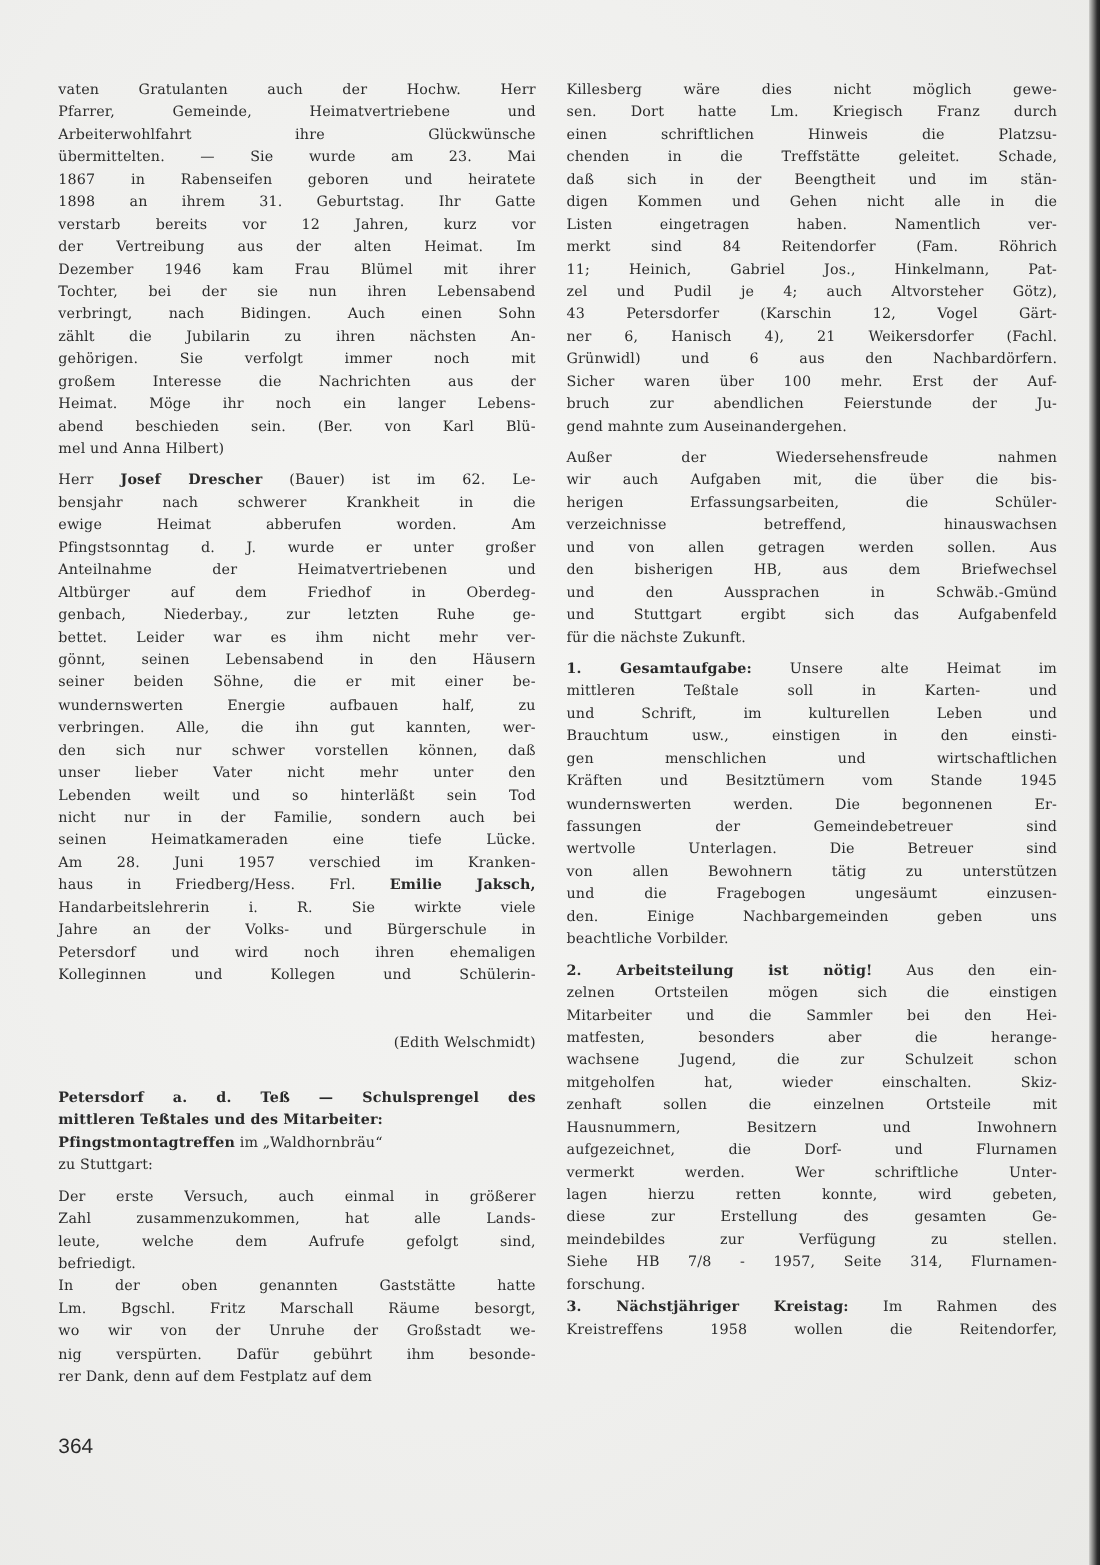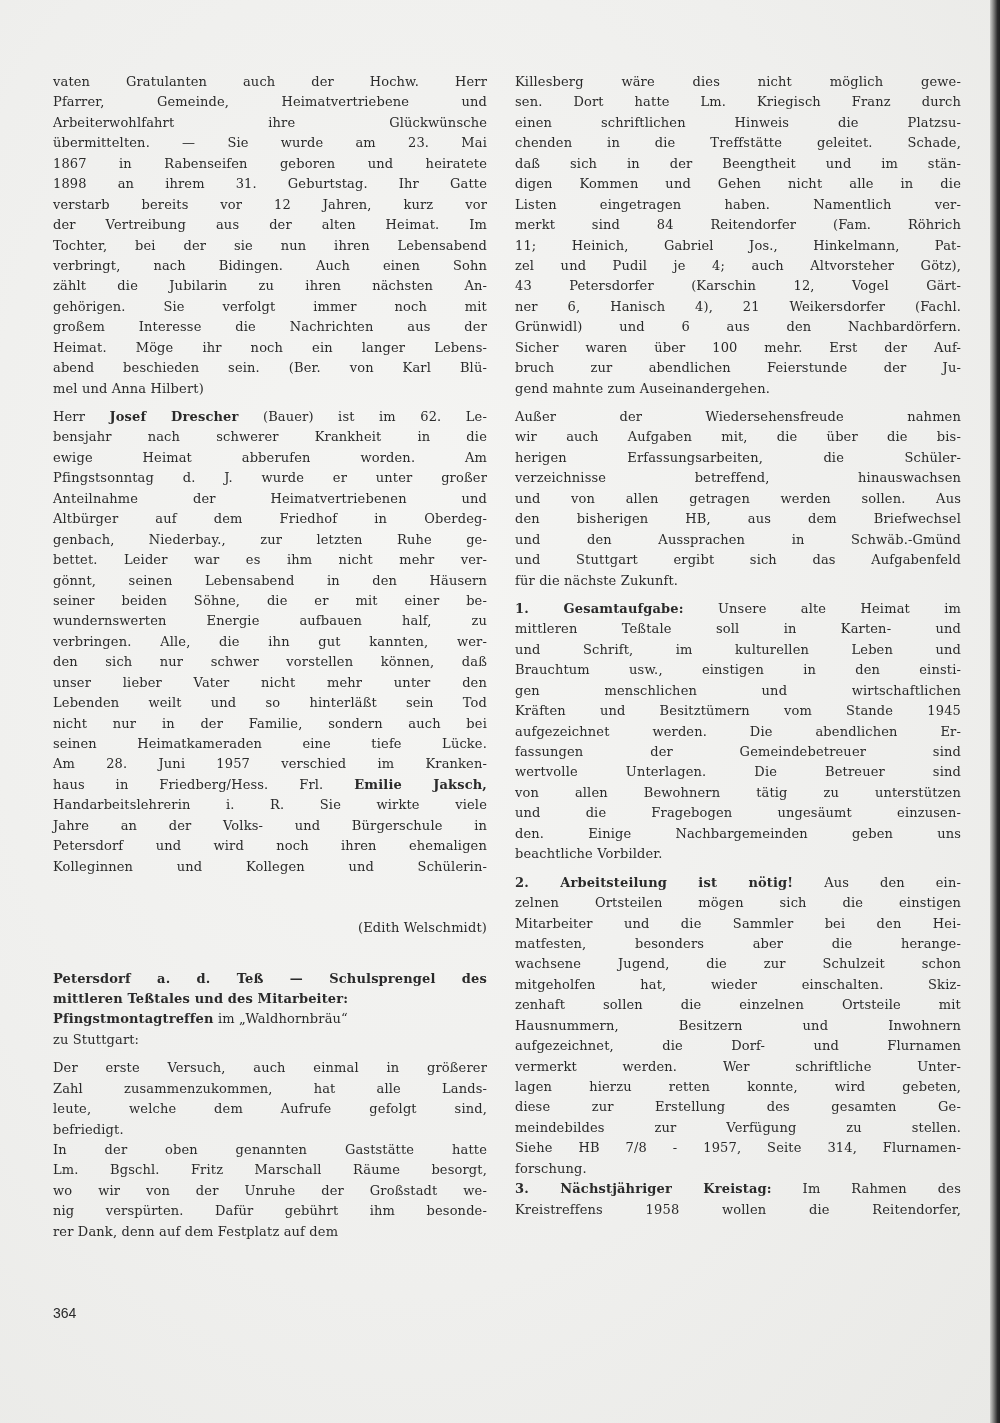--- a/index.html
+++ b/index.html
@@ -29,38 +29,39 @@
     display: block; white-space: nowrap; height: 20.45px;
     text-align: justify; text-align-last: justify;
   }
   .line.last { text-align-last: left; }
   .line.rightalign { text-align: right; text-align-last: right; margin-top: 41px; }
   .gap { display: block; height: 8px; }
   .gap.big { height: 30px; }
   b { font-weight: bold; }
   .pagenum {
     position: absolute; left: 53px; top: 1305px;
-    font-family: "Liberation Sans", sans-serif; font-size: 14px; color: #2a2a2a;
+    font-family: "Liberation Sans", sans-serif; font-size: 19px; color: #2a2a2a;
   }
 </style>
 </head>
 <body>
 
 <div class="page">
 
   <div class="col left">
     <div id="l-p1">
         <span class="line">vaten Gratulanten auch der Hochw. Herr</span>
         <span class="line">Pfarrer, Gemeinde, Heimatvertriebene und</span>
         <span class="line">Arbeiterwohlfahrt ihre Glückwünsche</span>
         <span class="line">übermittelten. — Sie wurde am 23. Mai</span>
         <span class="line">1867 in Rabenseifen geboren und heiratete</span>
         <span class="line">1898 an ihrem 31. Geburtstag. Ihr Gatte</span>
         <span class="line">verstarb bereits vor 12 Jahren, kurz vor</span>
         <span class="line">der Vertreibung aus der alten Heimat. Im</span>
+        <span class="line">Dezember 1946 kam Frau Blümel mit ihrer</span>
         <span class="line">Tochter, bei der sie nun ihren Lebensabend</span>
         <span class="line">verbringt, nach Bidingen. Auch einen Sohn</span>
         <span class="line">zählt die Jubilarin zu ihren nächsten An-</span>
         <span class="line">gehörigen. Sie verfolgt immer noch mit</span>
         <span class="line">großem Interesse die Nachrichten aus der</span>
         <span class="line">Heimat. Möge ihr noch ein langer Lebens-</span>
         <span class="line">abend beschieden sein. (Ber. von Karl Blü-</span>
         <span class="line last">mel und Anna Hilbert)</span>
       </div>
     <span class="gap"></span>
@@ -150,21 +151,21 @@
       </div>
     <span class="gap"></span>
     <div>
       <span class="line"><b>1. Gesamtaufgabe:</b><span> Unsere alte Heimat im</span></span>
       <div id="r-i1">
           <span class="line">mittleren Teßtale soll in Karten- und</span>
           <span class="line">und Schrift, im kulturellen Leben und</span>
           <span class="line">Brauchtum usw., einstigen in den einsti-</span>
           <span class="line">gen menschlichen und wirtschaftlichen</span>
           <span class="line">Kräften und Besitztümern vom Stande 1945</span>
-          <span class="line">aufgezeichnet werden. Die abendlichen Er-</span>
+          <span class="line">wundernswerten werden. Die begonnenen Er-</span>
           <span class="line">fassungen der Gemeindebetreuer sind</span>
           <span class="line">wertvolle Unterlagen. Die Betreuer sind</span>
           <span class="line">von allen Bewohnern tätig zu unterstützen</span>
           <span class="line">und die Fragebogen ungesäumt einzusen-</span>
           <span class="line">den. Einige Nachbargemeinden geben uns</span>
           <span class="line last">beachtliche Vorbilder.</span>
         </div>
     </div>
     <span class="gap"></span>
     <div>

